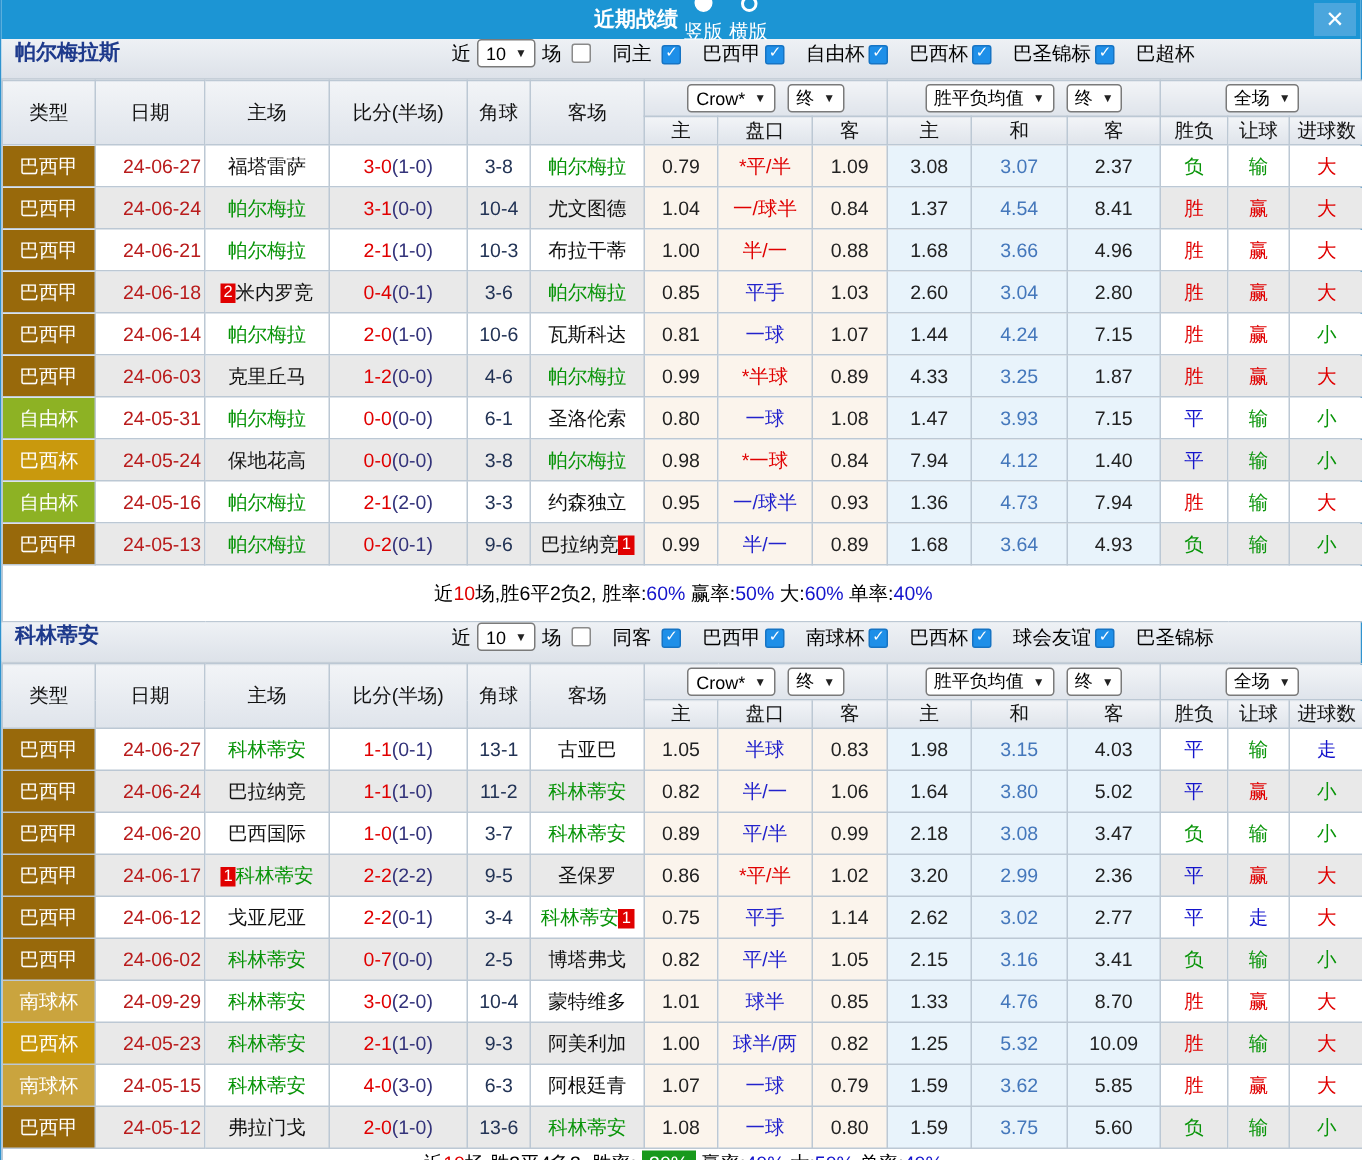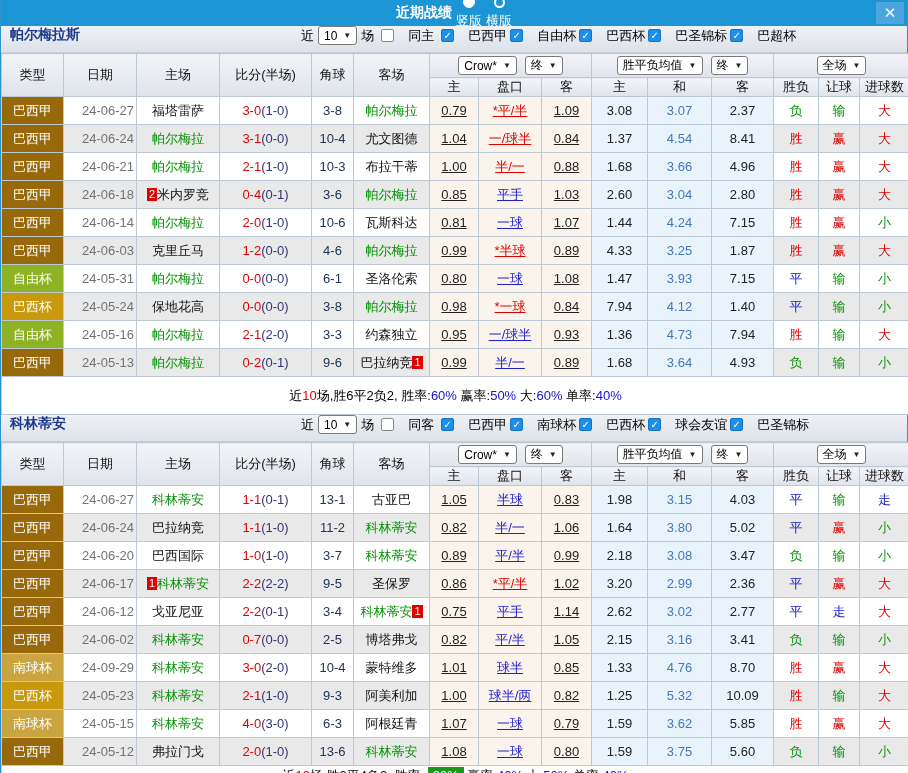--- a/index.html
+++ b/index.html
@@ -32,23 +32,23 @@
   table { border-collapse:collapse; table-layout:fixed; width:908px; }
   th, td { border:1px solid #bcc8d4; text-align:center; overflow:hidden; white-space:nowrap; }
   thead th { background:linear-gradient(#f2f4f7,#dfe4eb); font-weight:normal; font-size:13px; color:#111; }
   thead tr.hd-top th { height:24px; }
   thead tr.hd-bot th { height:19px; }
   .dd-cell { padding:1px 0; }
   .dd-wrap { display:flex; align-items:flex-start; justify-content:center; gap:8px; }
   tbody td { height:28px; font-size:13px; background:#fff; }
   tbody tr.alt td { background:#e9e9e9; }
   tbody td.type { color:#fff; font-size:13px; }
-  tbody td.date { color:#737373;padding-left:16px; }
+  tbody td.date { color:#b91c1c;padding-left:16px; }
   tbody td.corner { color:#223355; }
-  tbody tr td.asia { background:#fbf4ec; color:#222;text-decoration:underline; }
+  tbody tr td.asia { background:#fbf4ec; color:#222; }
   tbody tr td.euro { background:#e8f3fb; color:#222; }
   tbody td.euro.draw { color:#4477bb; }
   .ft { color:#e00000; }
   .ht { color:#33337a; }
   .team-nm { color:#111; }
   .team-nm.focal { color:#089408; }
   .badge { display:inline-block; background:#e00000; color:#fff; font-size:11px; line-height:13px; padding:0 2px; vertical-align:1px; }
   .c-r { color:#e00000; }
   .c-g { color:#089408; }
   .c-b { color:#1414cc; }

